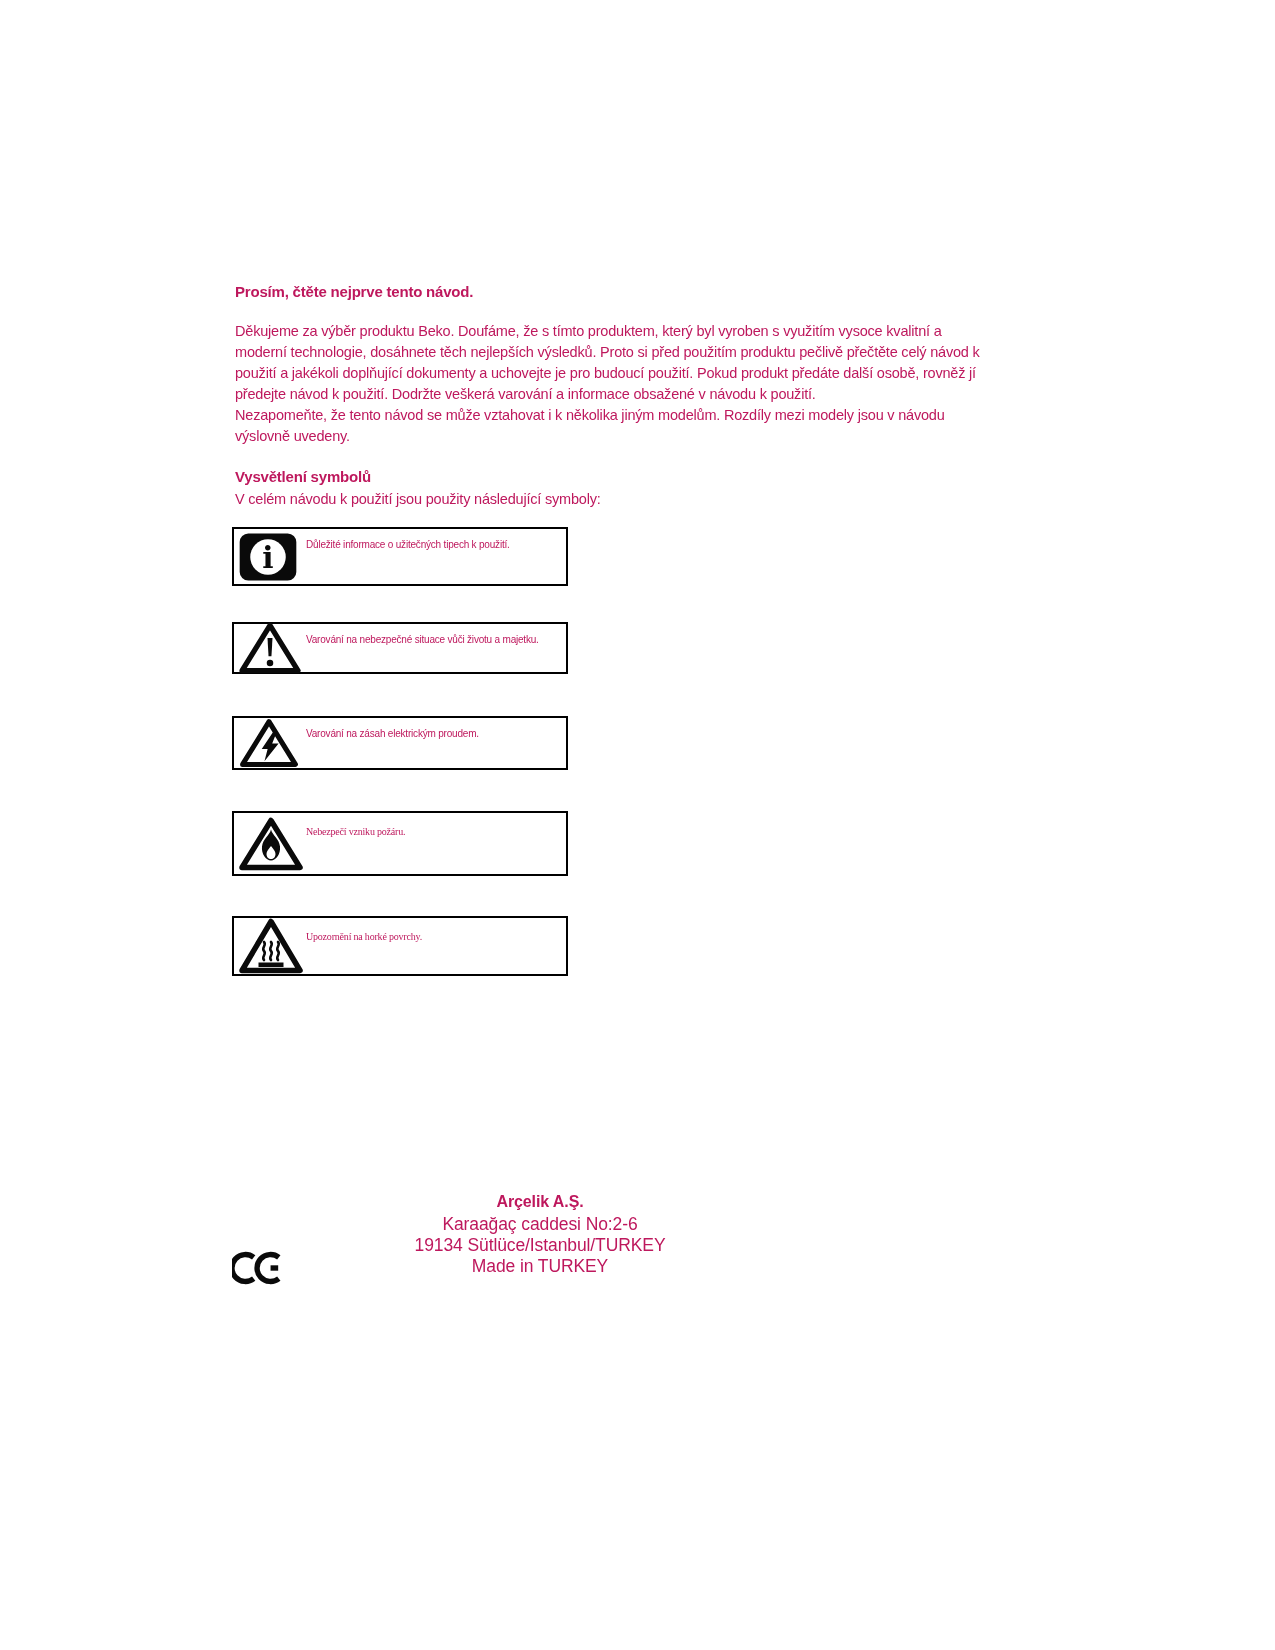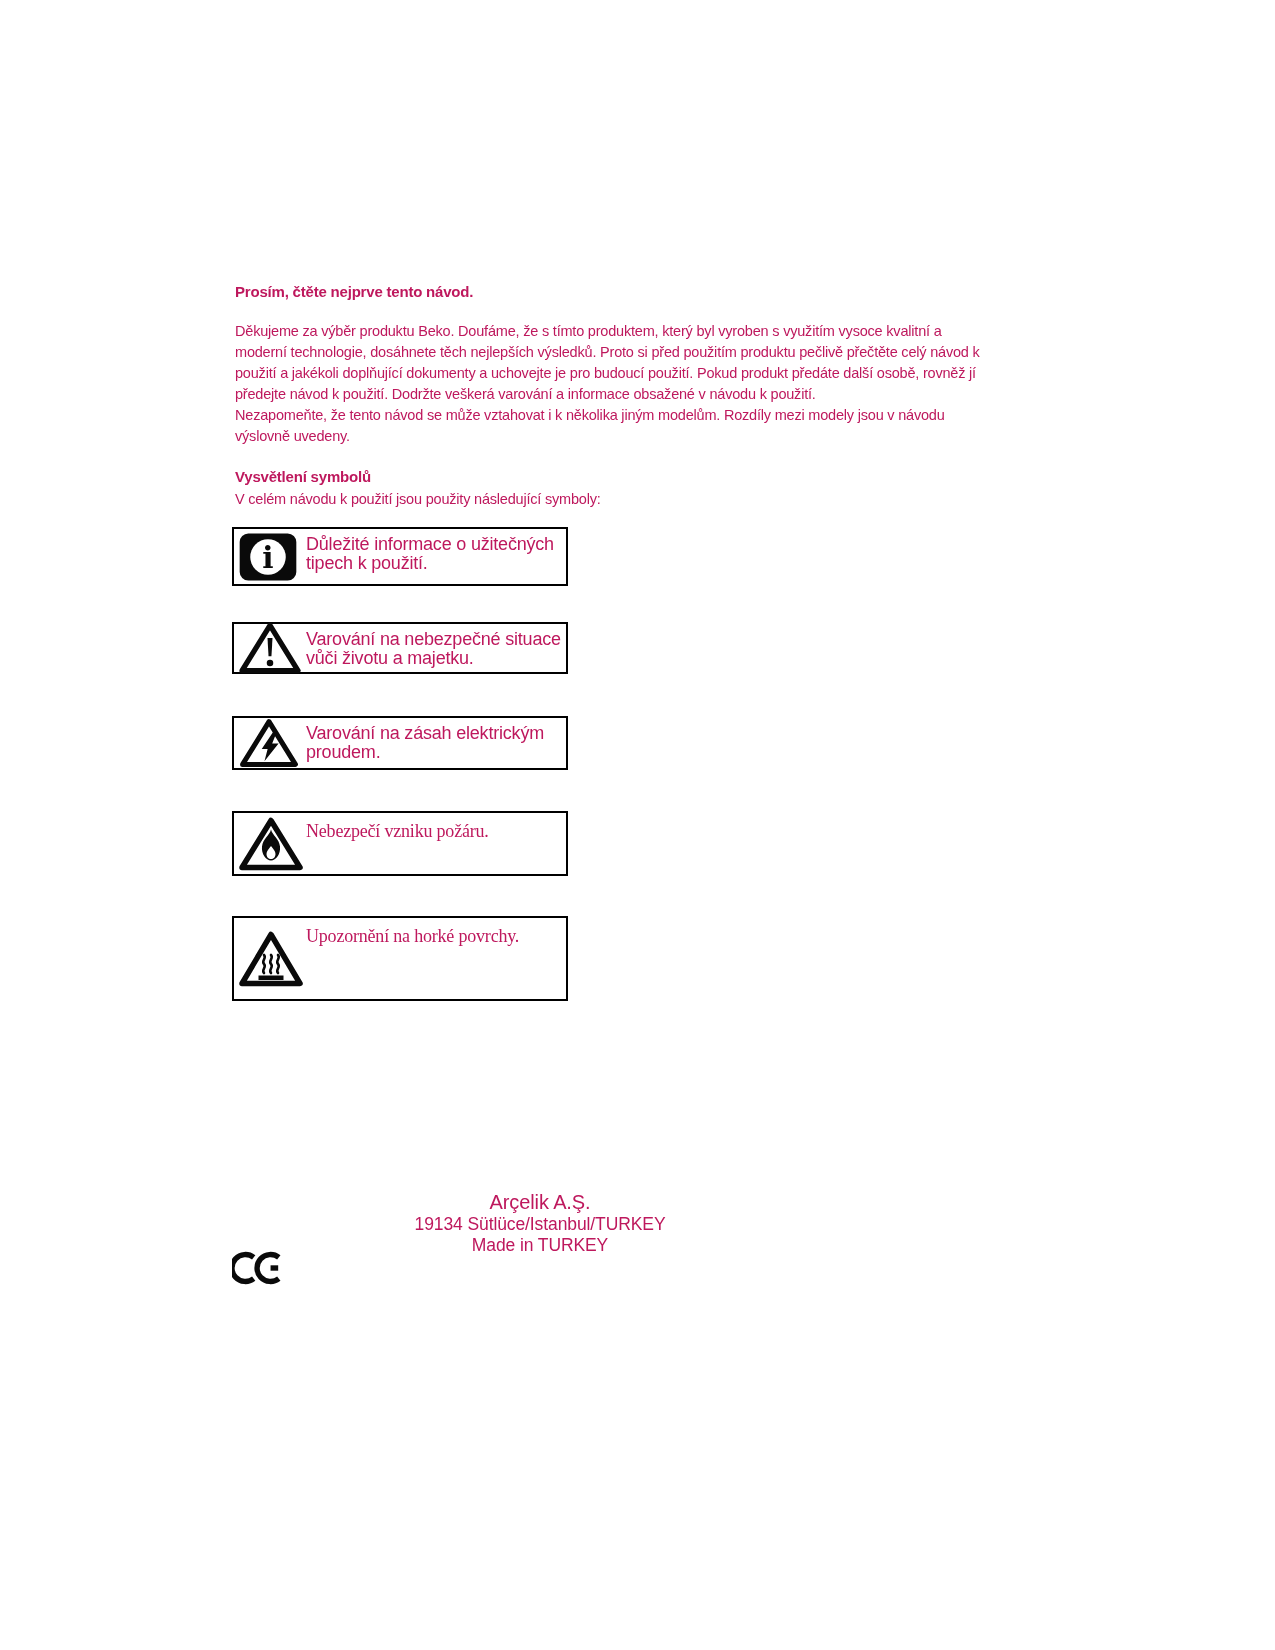--- a/index.html
+++ b/index.html
@@ -61,41 +61,41 @@
     position: absolute;
     left: 5px;
     top: 50%;
     transform: translateY(-50%);
     line-height: 0;
   }
   .symbol-box .symbol-text {
     margin-left: 72px;
     margin-right: 4px;
     padding-top: 6px;
-    font-size: 18px;
+    font-size: 10px;
     line-height: 19px;
     letter-spacing: -0.2px;
   }
   .box-1 { top: 527px; height: 59px; }
   .box-2 { top: 622px; height: 52px; }
   .box-3 { top: 716px; height: 54px; }
   .box-4 { top: 811px; height: 65px; }
-  .box-5 { top: 916px; height: 85px; }
+  .box-5 { top: 916px; height: 60px; }
   .box-4 .symbol-text, .box-5 .symbol-text { padding-top: 9px; font-family: Liberation Serif, serif; }
   .footer {
     position: absolute;
     left: 160px;
     top: 1190px;
     width: 760px;
     text-align: center;
     letter-spacing: -0.1px;
   }
   .footer .company {
-    font-size: 20px;
-    font-weight: normal;
+    font-size: 16px;
+    font-weight: bold;
     line-height: 24px;
   }
   .footer .addr {
     font-size: 17.5px;
     line-height: 21px;
   }
   .footer .made-in {
     font-size: 17.5px;
     line-height: 21px;
     margin-top: 0;
@@ -173,20 +173,21 @@
         <path d="M32 25 c3 3 -3 6 0 9 c3 3 -3 6 0 9" fill="none" stroke="#0a0a0a" stroke-width="2.6" stroke-linecap="round"></path>
         <path d="M39 25 c3 3 -3 6 0 9 c3 3 -3 6 0 9" fill="none" stroke="#0a0a0a" stroke-width="2.6" stroke-linecap="round"></path>
         <rect x="19.5" y="45.5" width="25" height="4.5" fill="#0a0a0a"></rect>
       </svg>
     </span>
     <div class="symbol-text">Upozornění na horké povrchy.</div>
   </div>
 
   <div class="footer">
     <div class="company">Arçelik A.Ş.</div>
+    <div class="addr">Karaağaç caddesi No:2-6</div>
     <div class="addr">19134 Sütlüce/Istanbul/TURKEY</div>
     <div class="made-in">Made in TURKEY</div>
   </div>
 
   <span class="ce-mark">
     <svg width="52" height="36" viewBox="0 0 58 40" xmlns="http://www.w3.org/2000/svg">
       <path d="M24.2 8.2 A15 15 0 1 0 24.2 31.8" fill="none" stroke="#0a0a0a" stroke-width="6"></path>
       <path d="M52.2 8.2 A15 15 0 1 0 52.2 31.8" fill="none" stroke="#0a0a0a" stroke-width="6"></path>
       <path d="M43 20 H51.5" fill="none" stroke="#0a0a0a" stroke-width="6"></path>
     </svg>

